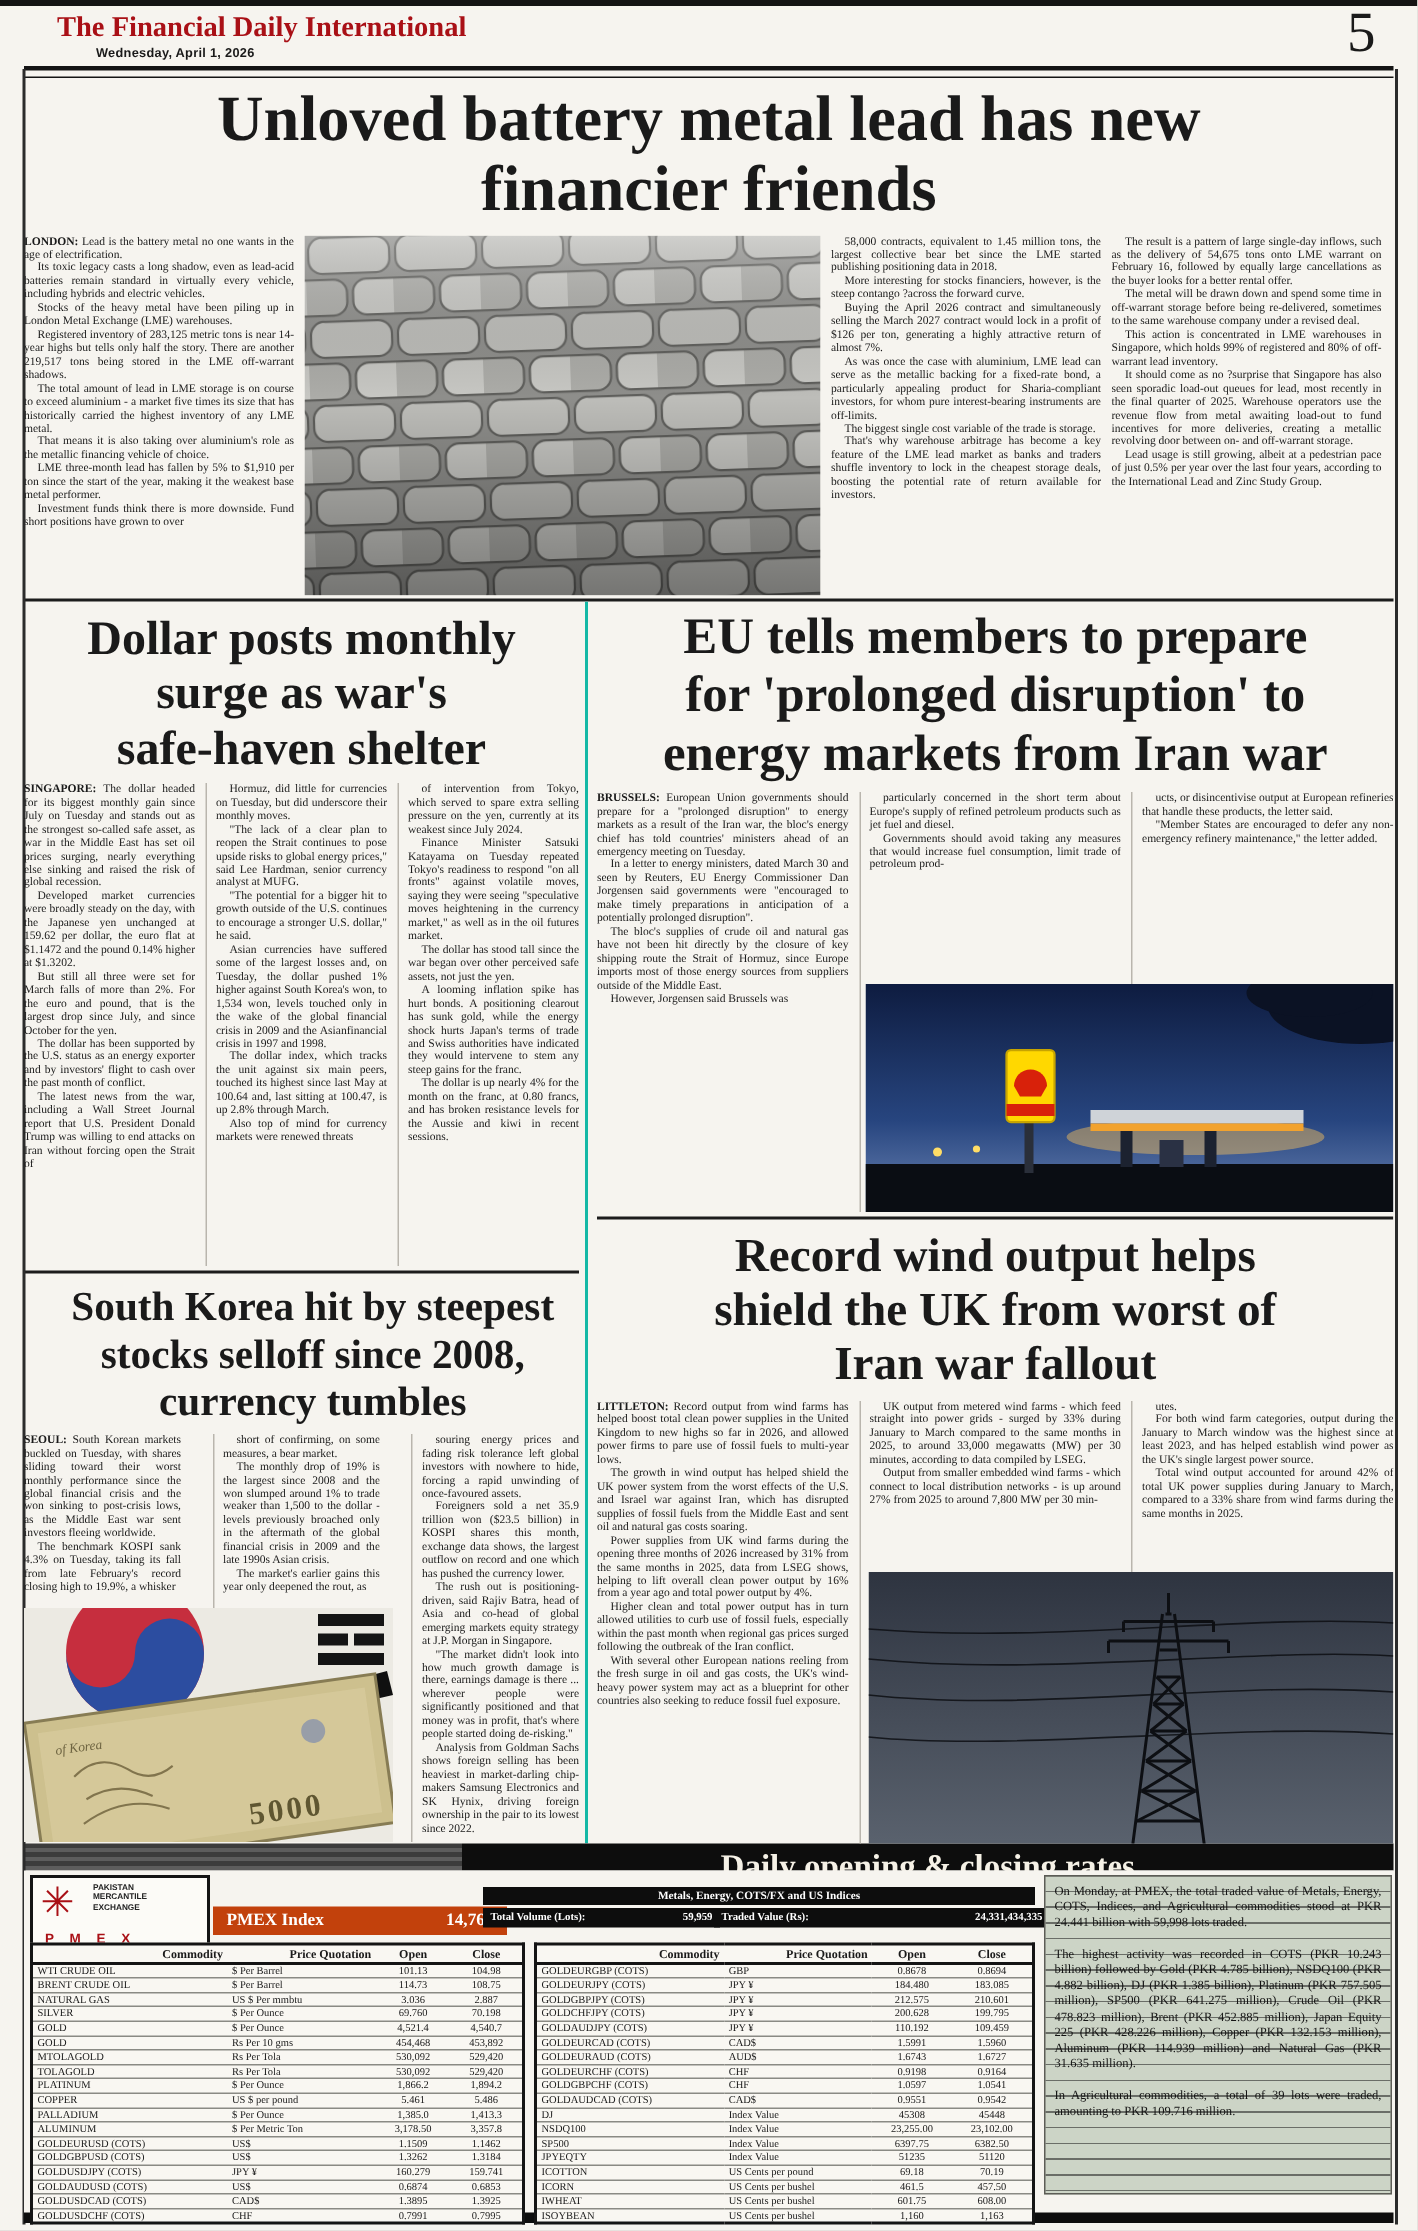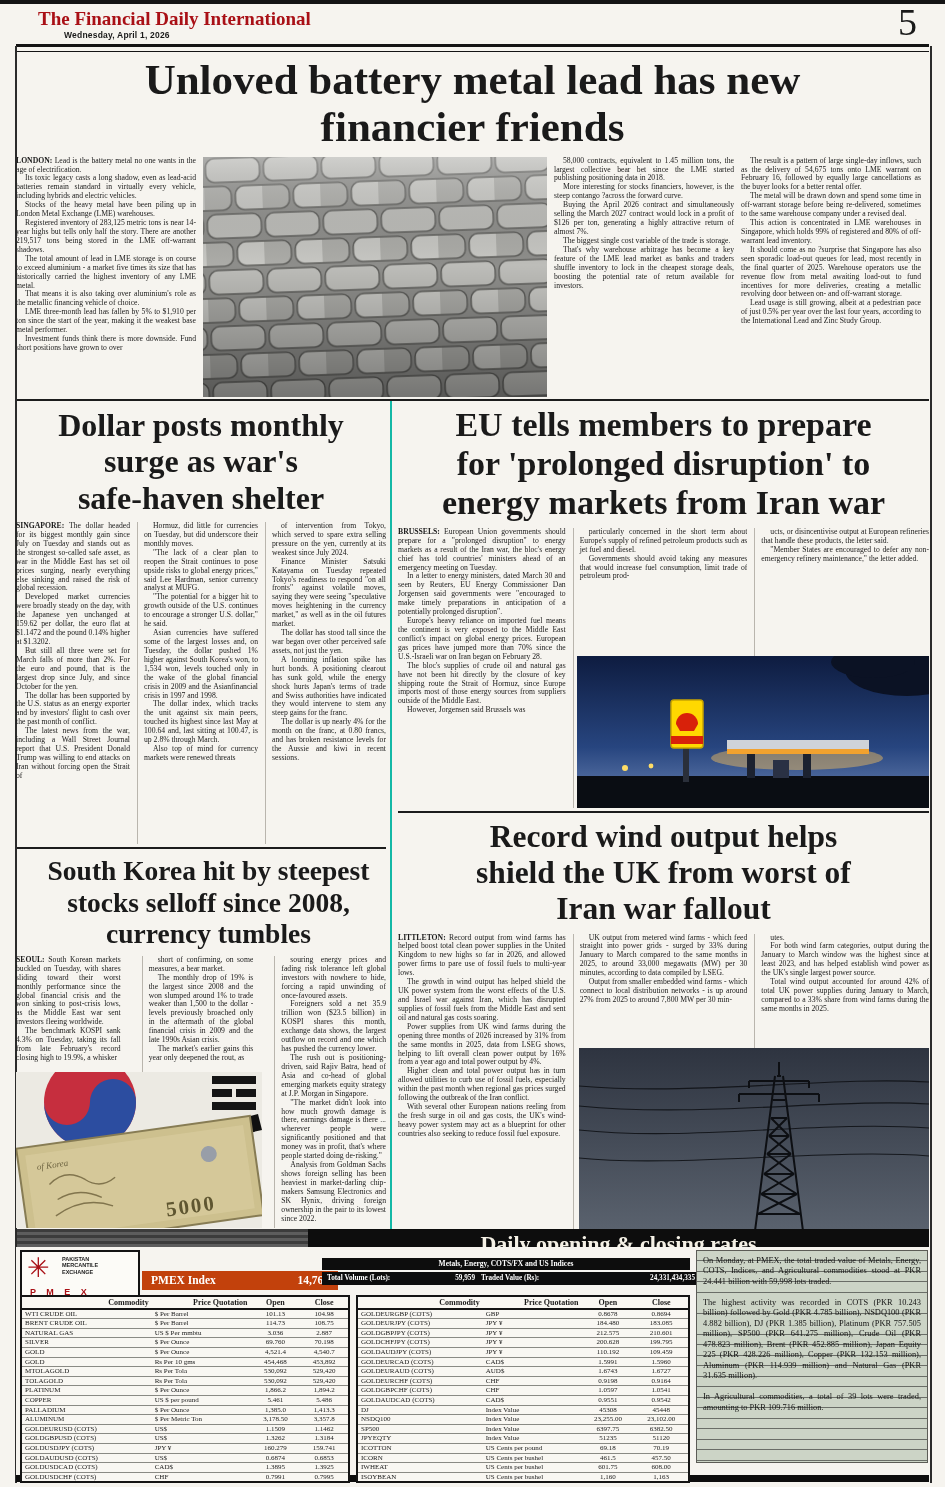--- a/index.html
+++ b/index.html
@@ -136,20 +136,21 @@
         </linearGradient>
       </defs>
       <rect width="344" height="240" fill="url(#ing)"></rect>
       <rect width="344" height="240" fill="url(#vig)"></rect>
     </svg>
     <div class="lead-col col">
 
     <p class="para">58,000 contracts, equivalent to 1.45 million tons, the largest collective bear bet since the LME started publishing positioning data in 2018.</p>
         <p class="para">More interesting for stocks financiers, however, is the steep contango ?across the forward curve.</p>
         <p class="para">Buying the April 2026 contract and simultaneously selling the March 2027 contract would lock in a profit of $126 per ton, generating a highly attractive return of almost 7%.</p>
+        <p class="para">As was once the case with aluminium, LME lead can serve as the metallic backing for a fixed-rate bond, a particularly appealing product for Sharia-compliant investors, for whom pure interest-bearing instruments are off-limits.</p>
         <p class="para">The biggest single cost variable of the trade is storage.</p>
         <p class="para">That's why warehouse arbitrage has become a key feature of the LME lead market as banks and traders shuffle inventory to lock in the cheapest storage deals, boosting the potential rate of return available for investors.</p>
       </div>
     <div class="lead-col col">
 
     <p class="para">The result is a pattern of large single-day inflows, such as the delivery of 54,675 tons onto LME warrant on February 16, followed by equally large cancellations as the buyer looks for a better rental offer.</p>
         <p class="para">The metal will be drawn down and spend some time in off-warrant storage before being re-delivered, sometimes to the same warehouse company under a revised deal.</p>
         <p class="para">This action is concentrated in LME warehouses in Singapore, which holds 99% of registered and 80% of off-warrant lead inventory.</p>
         <p class="para">It should come as no ?surprise that Singapore has also seen sporadic load-out queues for lead, most recently in the final quarter of 2025. Warehouse operators use the revenue flow from metal awaiting load-out to fund incentives for more deliveries, creating a metallic revolving door between on- and off-warrant storage.</p>
         <p class="para">Lead usage is still growing, albeit at a pedestrian pace of just 0.5% per year over the last four years, according to the International Lead and Zinc Study Group.</p>
@@ -236,21 +237,20 @@
 
     <div class="half-right">
       <h2 class="headline hl-eu">EU tells members to prepare
 for 'prolonged disruption' to
 energy markets from Iran war</h2>
       <div class="cols3 eu-body">
         <div class="col">
           <p class="para first"><b class="dateline">BRUSSELS:</b> <span>European Union governments should prepare for a "prolonged disruption" to energy markets as a result of the Iran war, the bloc's energy chief has told countries' ministers ahead of an emergency meeting on Tuesday.</span></p>
 
         <p class="para">In a letter to energy ministers, dated March 30 and seen by Reuters, EU Energy Commissioner Dan Jorgensen said governments were "encouraged to make timely preparations in anticipation of a potentially prolonged disruption".</p>
-            <p class="para">Europe's heavy reliance on imported fuel means the continent is very exposed to the Middle East conflict's impact on global energy prices. European gas prices have jumped more than 70% since the U.S.-Israeli war on Iran began on February 28.</p>
             <p class="para">The bloc's supplies of crude oil and natural gas have not been hit directly by the closure of key shipping route the Strait of Hormuz, since Europe imports most of those energy sources from suppliers outside of the Middle East.</p>
             <p class="para">However, Jorgensen said Brussels was</p>
           </div>
         <div class="col">
 
         <p class="para">particularly concerned in the short term about Europe's supply of refined petroleum products such as jet fuel and diesel.</p>
             <p class="para">Governments should avoid taking any measures that would increase fuel consumption, limit trade of petroleum prod-</p>
           </div>
         <div class="col">
 

